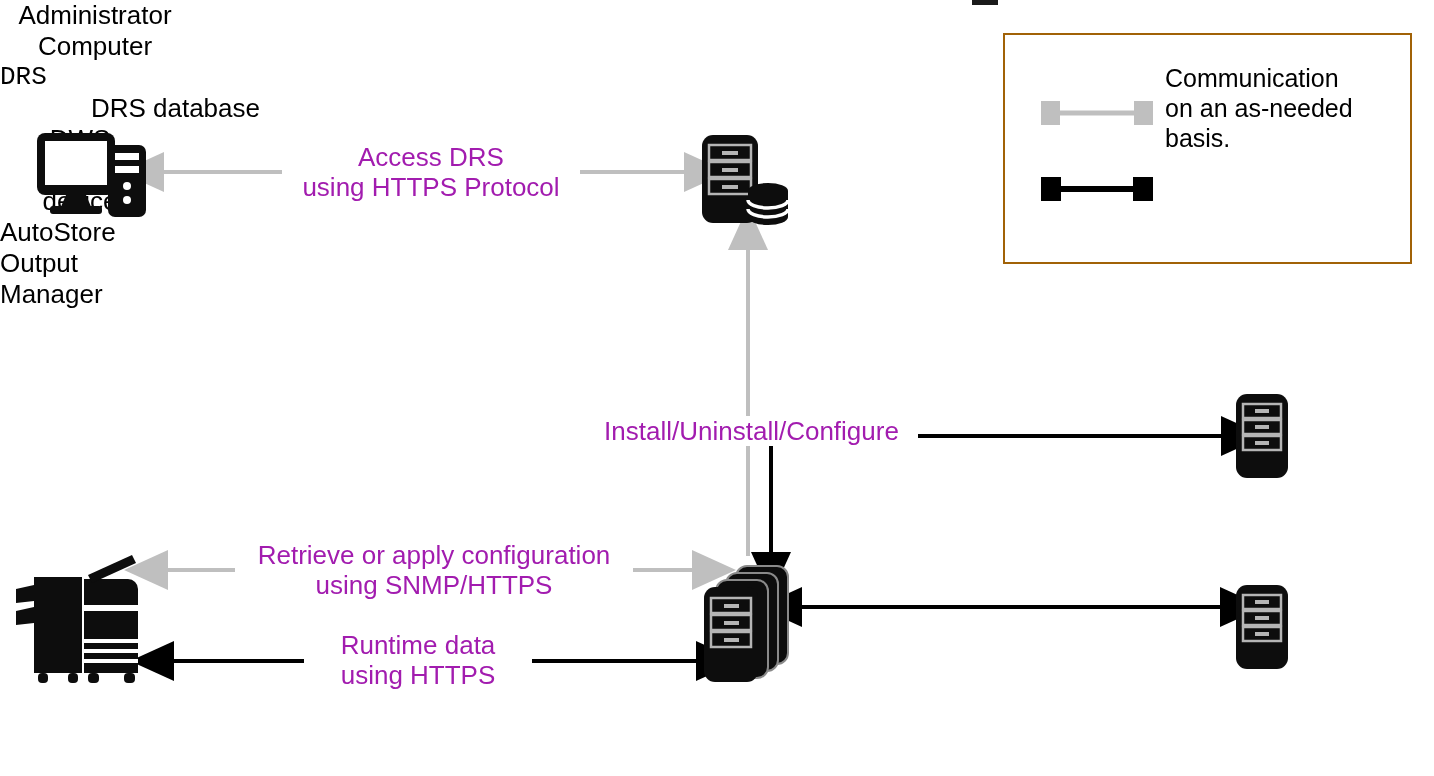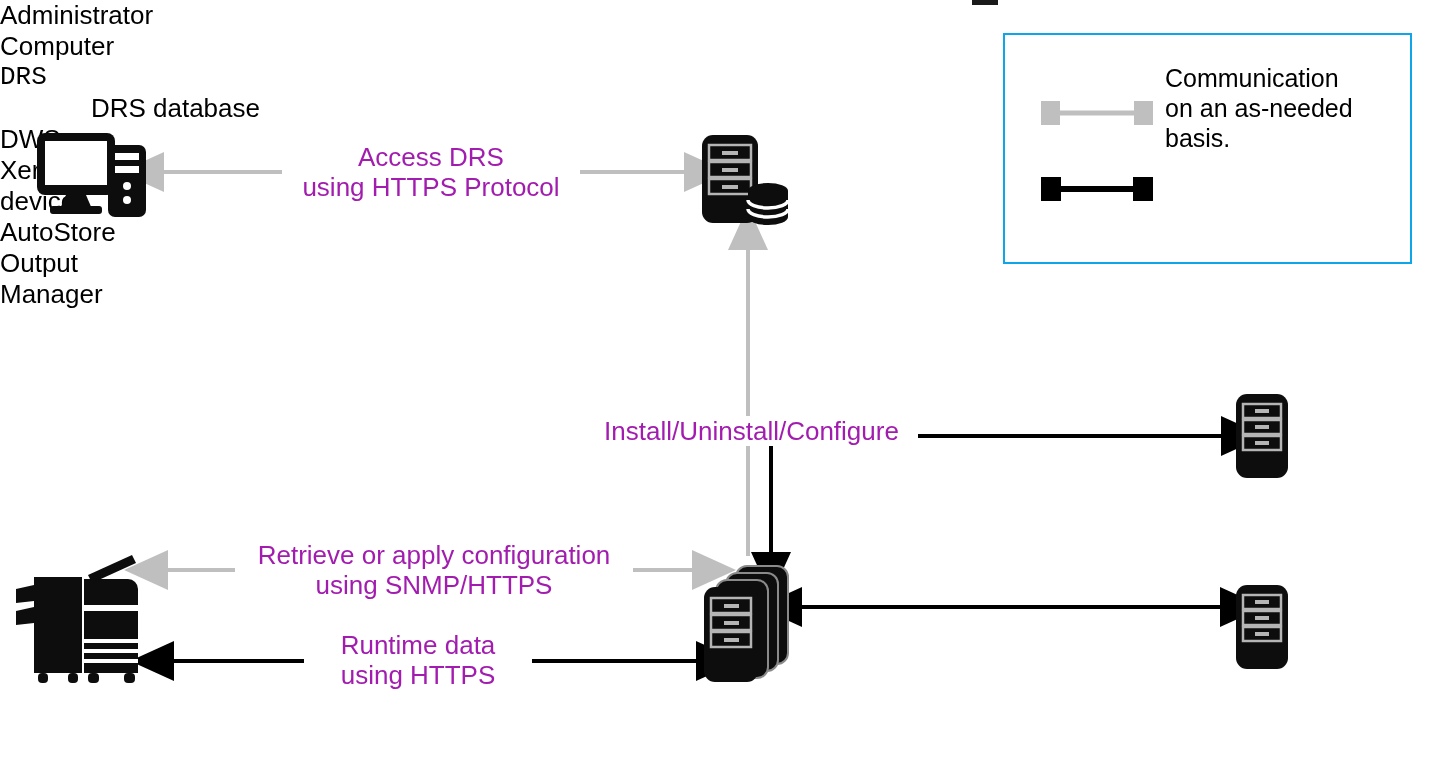--- a/index.html
+++ b/index.html
@@ -34,32 +34,33 @@
     white-space: pre;
     color: #a21caf;
   }
   .edge-label {
     background: #ffffff;
     padding: 0 4px;
   }
   .node-label {
     font-size: 26px;
     line-height: 31px;
+    text-align: center;
     white-space: pre;
   }
   .node-label.left-align {
     text-align: left;
   }
   
   .legend-box {
     left: 1003px;
     top: 33px;
     width: 409px;
     height: 231px;
-    border: 2px solid #0ea5e9;
+    border: 2px solid #a16207;
     box-sizing: border-box;
     background: #ffffff;
   }
   .legend-row {
     position: absolute;
     display: flex;
     align-items: flex-start;
   }
   .legend-row .legend-text {
     font-size: 25px;

